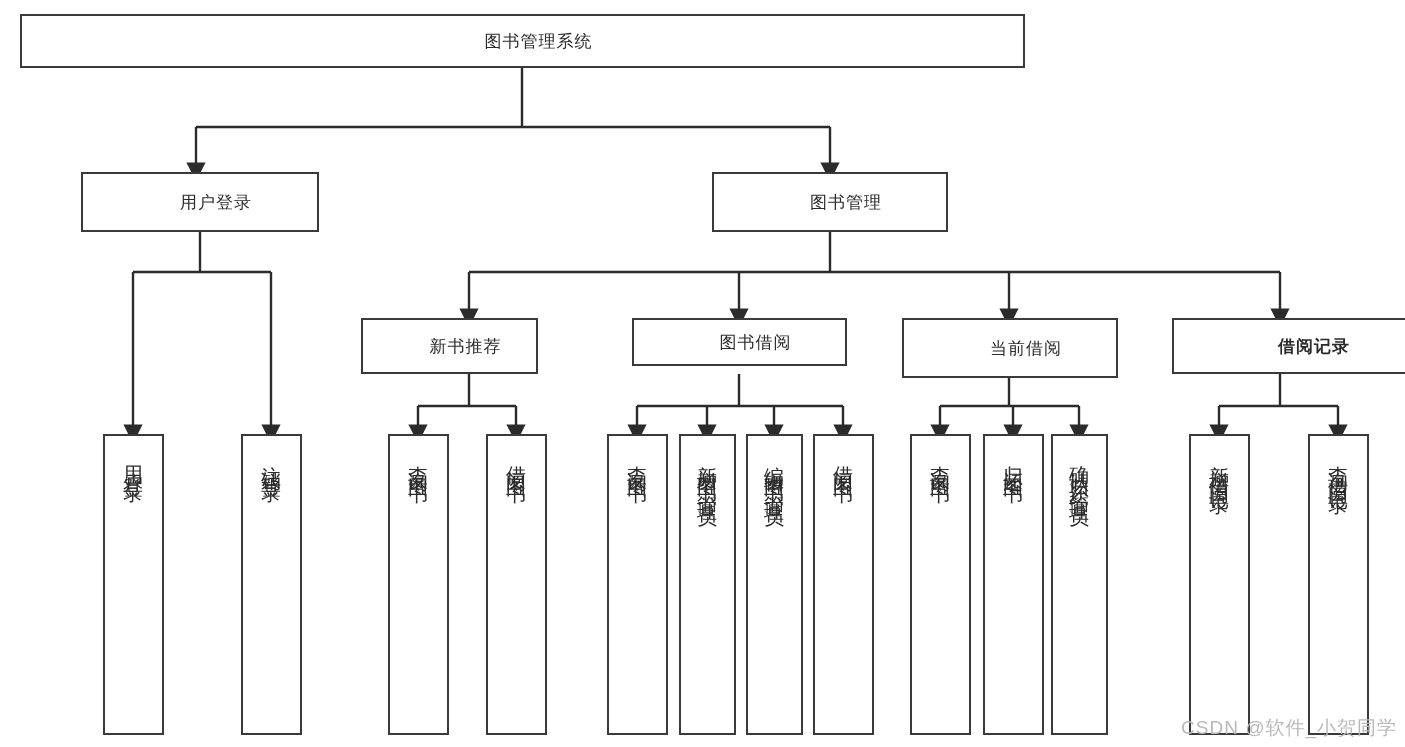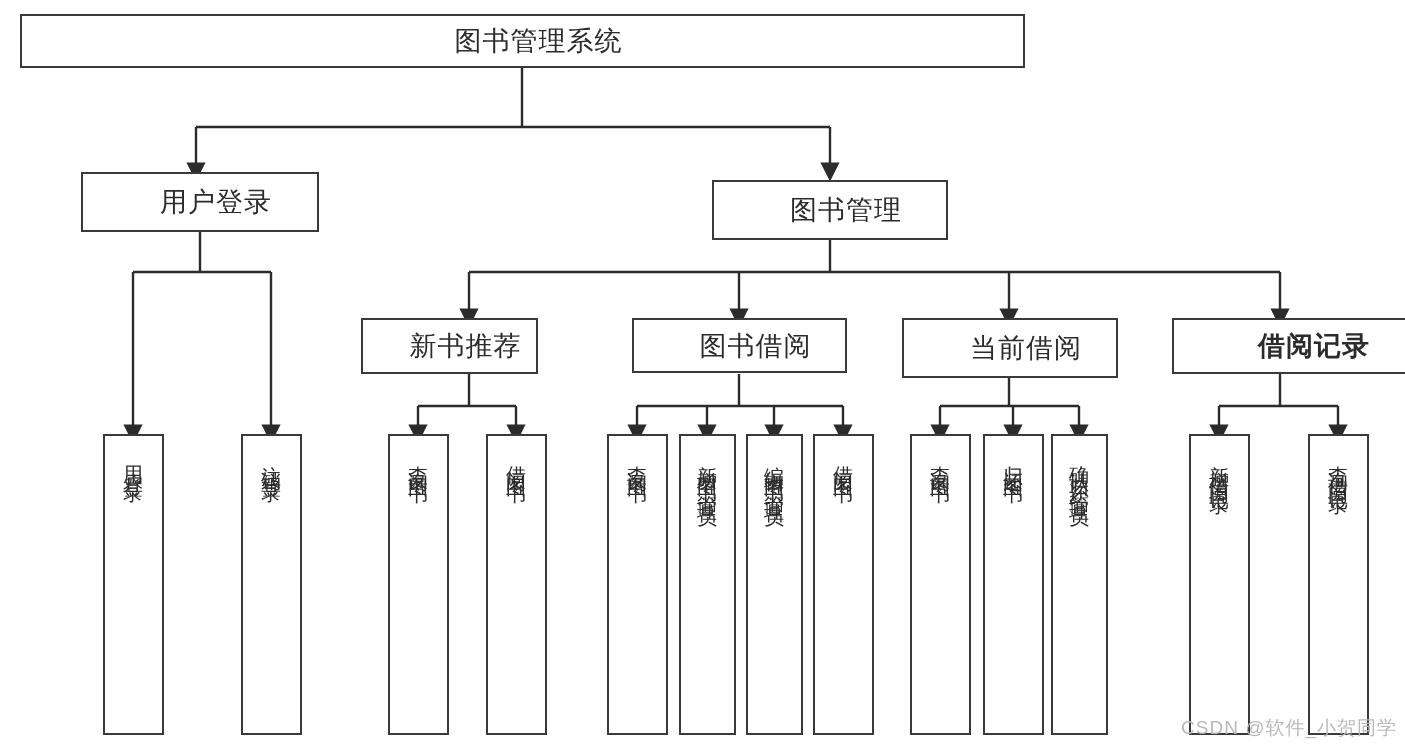--- a/index.html
+++ b/index.html
@@ -31,21 +31,21 @@
     box-sizing: border-box;
     background: #ffffff;
     border: 2px solid #3a3a3a;
     display: flex;
     align-items: center;
     justify-content: center;
     color: #2b2b2b;
     z-index: 2;
   }
   .node-h {
-    font-size: 27px;
+    font-size: 17px;
     letter-spacing: 1px;
     white-space: nowrap;
     padding-left: 32px;
   }
   .node-v {
     font-size: 20px;
     padding: 14px 0;
     align-items: flex-start;
   }
   .vtext {
@@ -123,28 +123,28 @@
     </g>
   </svg>
 
   <div class="node node-h" style="left:20px; top:14px; width:1005px; height:54px;">
     <span>图书管理系统</span>
   </div>
 
   <div class="node node-h" style="left:81px; top:172px; width:238px; height:60px;">
     <span>用户登录</span>
   </div>
-  <div class="node node-h" style="left:712px; top:172px; width:236px; height:60px;margin-top:8px;">
+  <div class="node node-h" style="left:712px; top:172px; width:236px; height:60px;">
     <span>图书管理</span>
   </div>
 
   <div class="node node-h" style="left:361px; top:318px; width:177px; height:56px;">
     <span>新书推荐</span>
   </div>
-  <div class="node node-h" style="left:632px; top:318px; width:215px; height:55px;">
+  <div class="node node-h" style="left:632px; top:318px; width:215px; height:48px;">
     <span>图书借阅</span>
   </div>
   <div class="node node-h" style="left:902px; top:318px; width:216px; height:60px;">
     <span>当前借阅</span>
   </div>
   <div class="node node-h" style="left:1172px; top:318px; width:252px; height:56px;font-weight:bold;">
     <span>借阅记录</span>
   </div>
 
   <div class="node node-v" style="left:103px; top:434px; width:61px; height:301px;">

